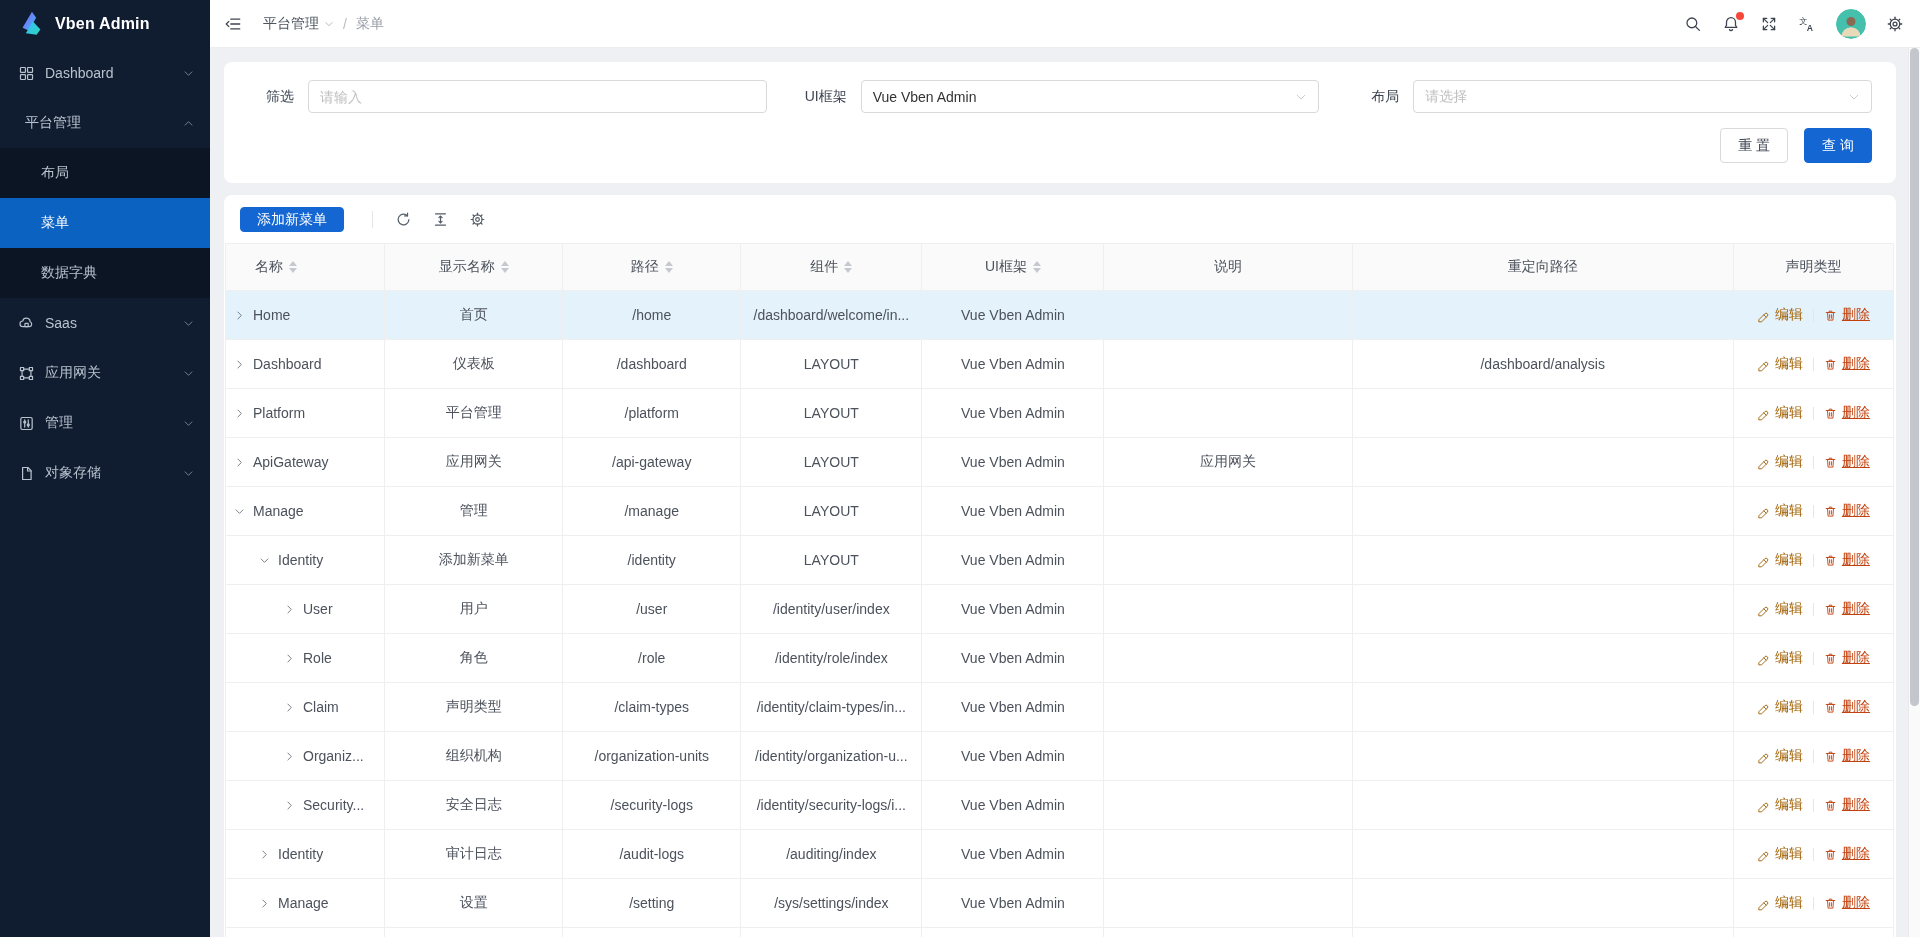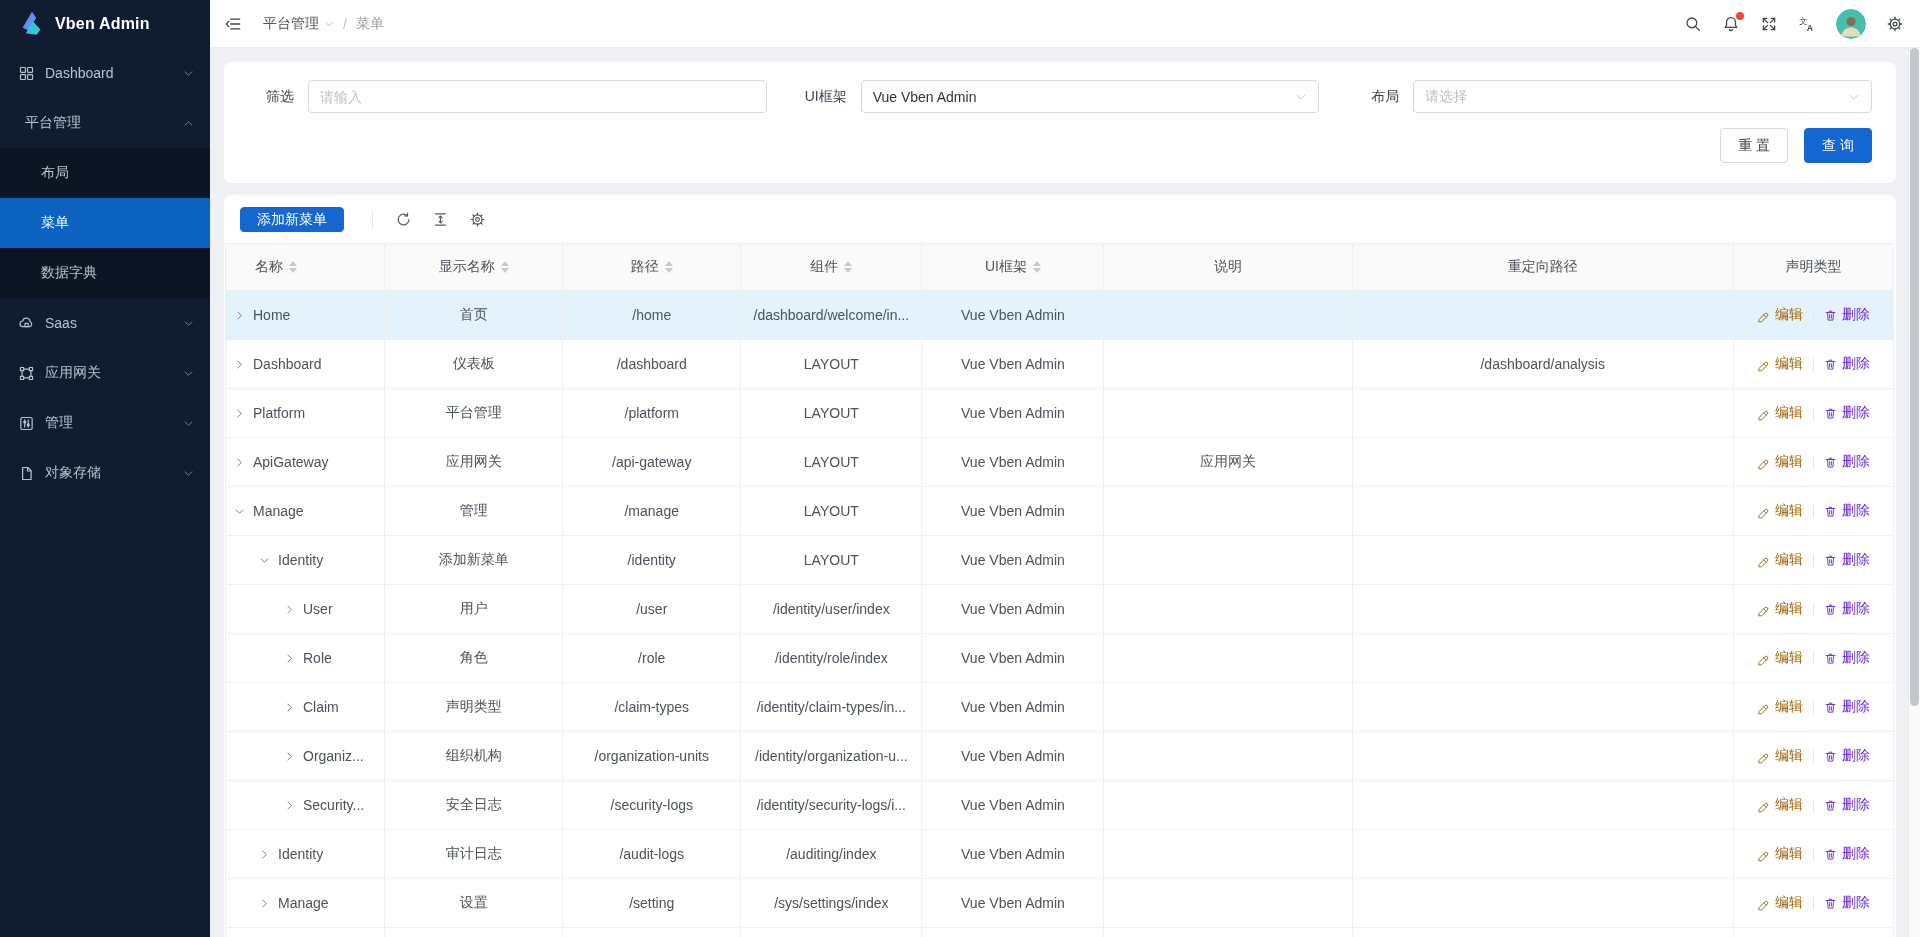--- a/index.html
+++ b/index.html
@@ -80,21 +80,21 @@
   .carets .cd { border-top:5px solid #c5c8ce; }
   tbody td { height:49px; text-align:center; background:#fff; white-space:nowrap;
     overflow:hidden; text-overflow:ellipsis; }
   tr.selected td { background:#e4f2fb; }
   .name-td { text-align:right; }
   .name-cell { display:flex; align-items:center; gap:8px; }
   .tree-chev { width:11px; height:11px; color:#565d66; flex-shrink:0; cursor:pointer; }
   .acts { display:flex; align-items:center; justify-content:center; }
   .act { display:inline-flex; align-items:center; gap:5px; cursor:pointer; }
   .act.edit { color:#a16207;align-items:flex-end; }
-  .act.del  { color:#6d28d9; }
+  .act.del  { color:#c2410c;text-decoration:underline; }
   .act-icn { width:13px; height:13px; }
   .act-sep { width:1px; height:13px; background:#e6e6e6; margin:0 10px; }
 
   
   .v-scrollbar { position:absolute; top:48px; right:0; bottom:0; width:12px;
     background:#fafafa; border-left:1px solid #e9e9e9; }
   .v-thumb { position:absolute; top:0; left:1px; right:1px; height:74%;
     background:#c3c7cd; border-radius:5px; }
 </style>
 </head>

